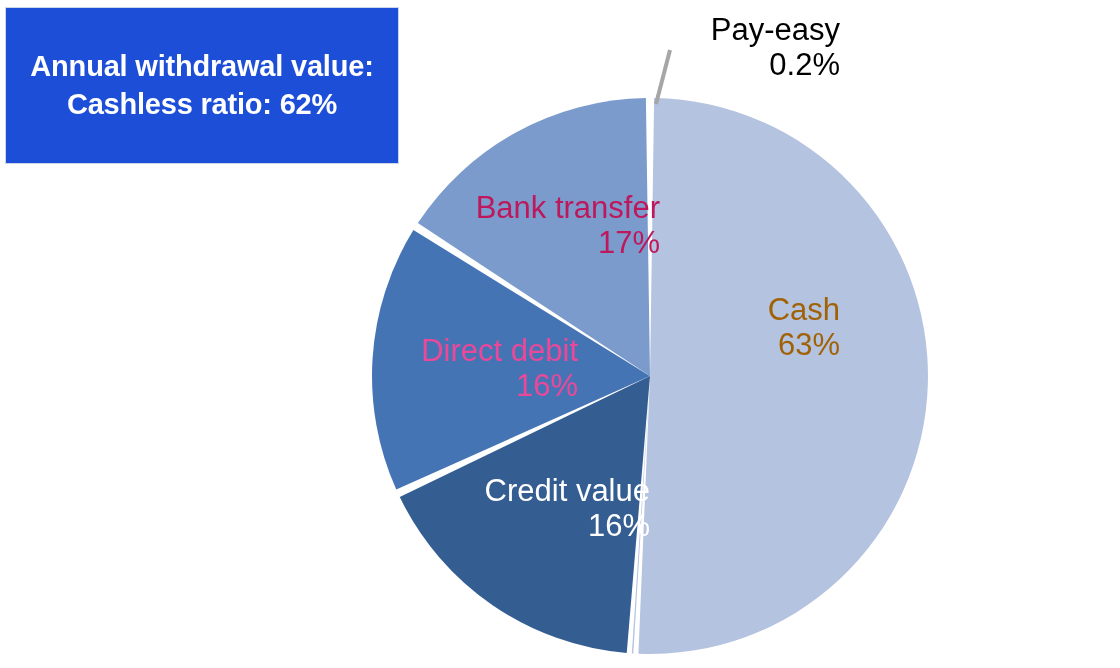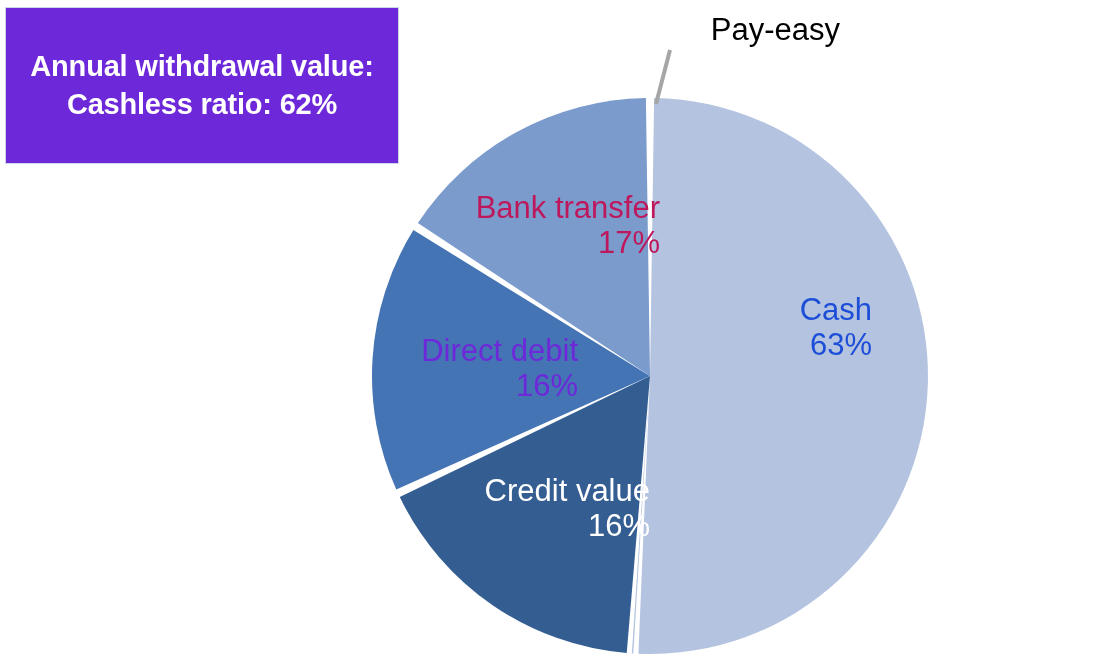--- a/index.html
+++ b/index.html
@@ -18,21 +18,21 @@
     overflow: hidden;
   }
 
   
   #summary-box {
     position: absolute;
     left: 5px;
     top: 7px;
     width: 394px;
     height: 157px;
-    background: #6d28d9;
+    background: #1d4ed8;
     border: 1px solid #C9D7E9;
     box-sizing: border-box;
     display: flex;
     flex-direction: column;
     align-items: center;
     justify-content: center;
     gap: 2px;
   }
   #summary-box .line {
     color: #FFFFFF;
@@ -62,36 +62,36 @@
     text-align: right;
     line-height: 1.14;
     white-space: nowrap;
     font-size: 31px;
     pointer-events: none;
   }
   .slice-label .lbl-name { display: block; }
   .slice-label .lbl-val  { display: block; }
 
   #label-cash {
-    left: 702px;
+    left: 670px;
     top: 292px;
     width: 170px;
-    color: #1d4ed8;
+    color: #a16207;
   }
   #label-bank {
     left: 448px;
     top: 190px;
     width: 212px;
     color: #be185d;
   }
   #label-direct {
     left: 386px;
     top: 333px;
     width: 192px;
-    color: #6d28d9;
+    color: #ec4899;
   }
   #label-credit {
     left: 462px;
     top: 473px;
     width: 188px;
     color: #FFFFFF;
   }
   #label-payeasy {
     left: 640px;
     top: 12px;
@@ -123,20 +123,21 @@
     </svg>
   </div>
 
   <div class="slice-label" id="label-cash">
     <span class="lbl-name">Cash</span>
     <span class="lbl-val">63%</span>
   </div>
 
   <div class="slice-label" id="label-payeasy">
     <span class="lbl-name">Pay-easy</span>
+    <span class="lbl-val">0.2%</span>
   </div>
 
   <div class="slice-label" id="label-bank">
     <span class="lbl-name">Bank transfer</span>
     <span class="lbl-val">17%</span>
   </div>
 
   <div class="slice-label" id="label-direct">
     <span class="lbl-name">Direct debit</span>
     <span class="lbl-val">16%</span>

